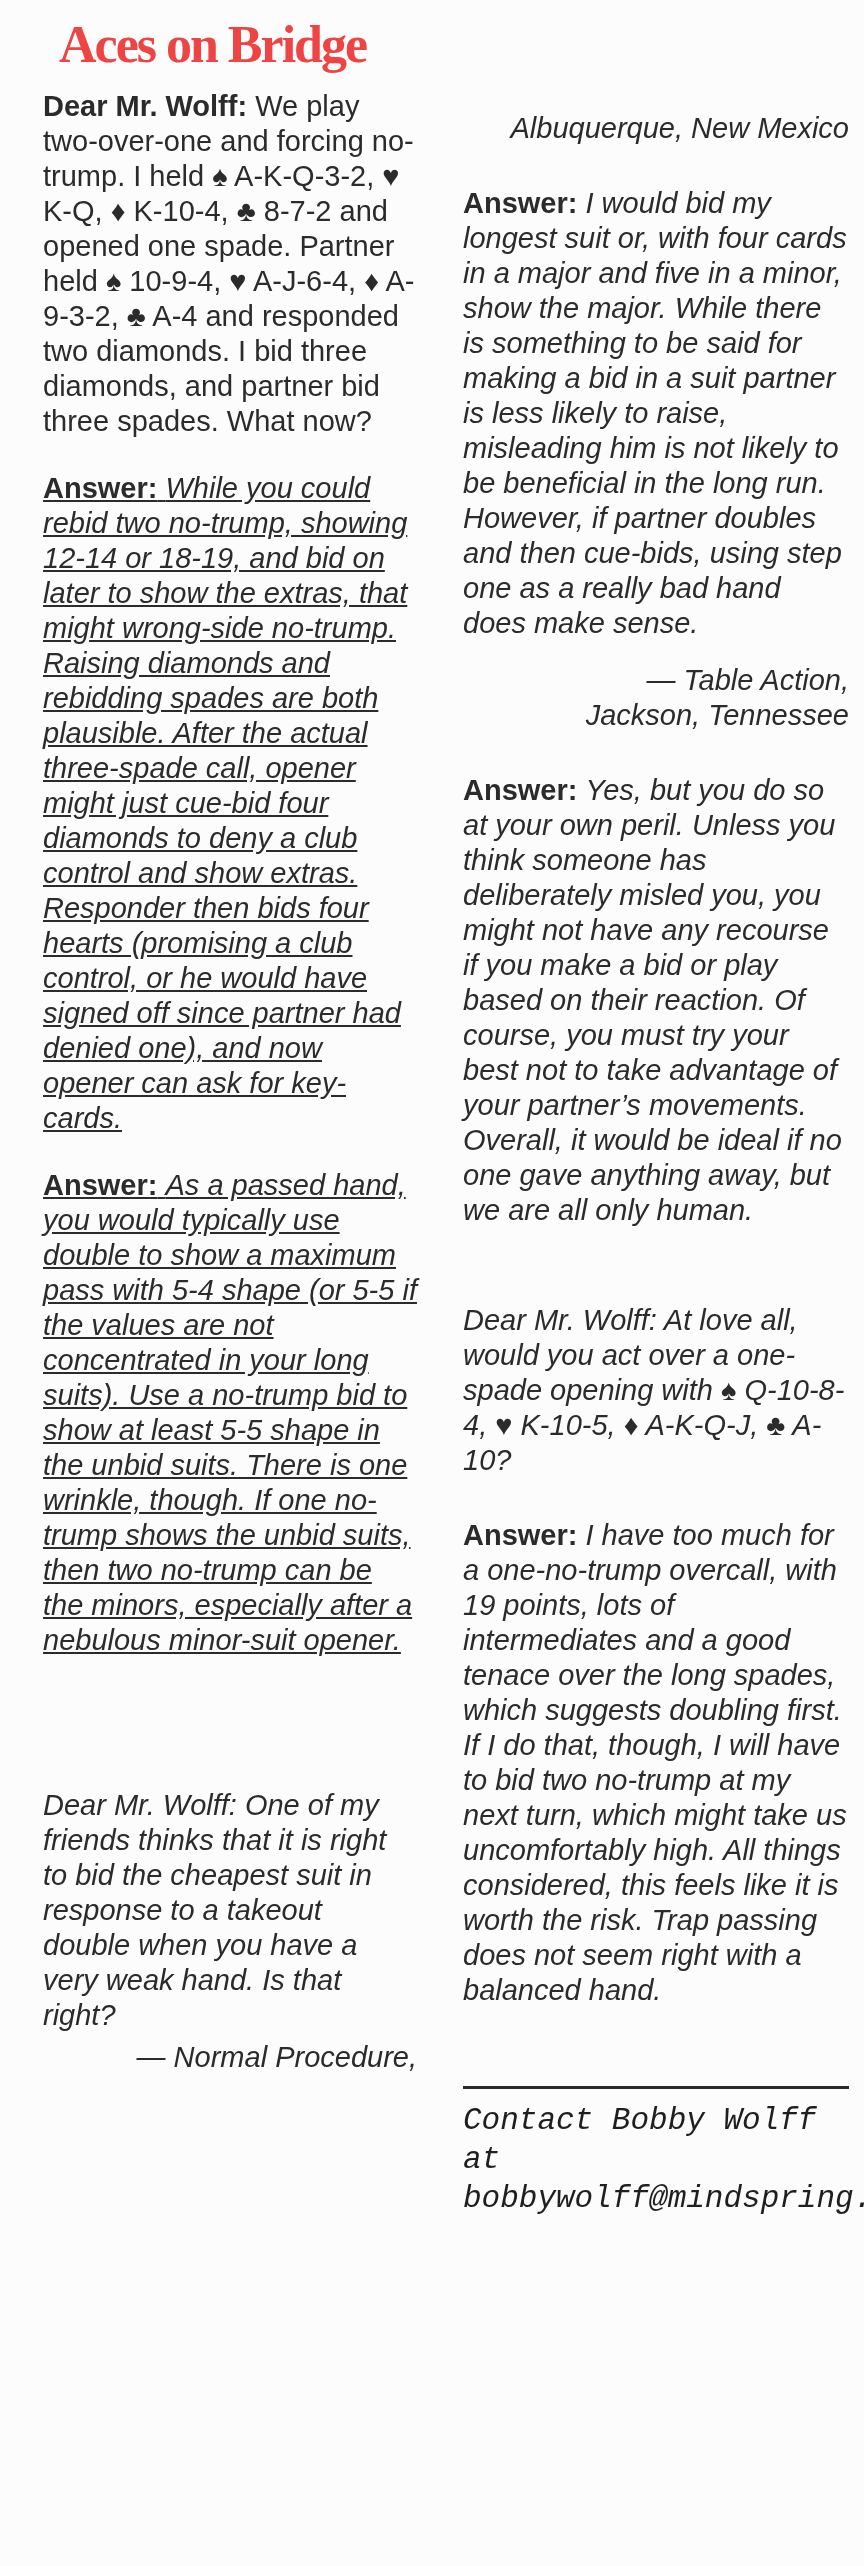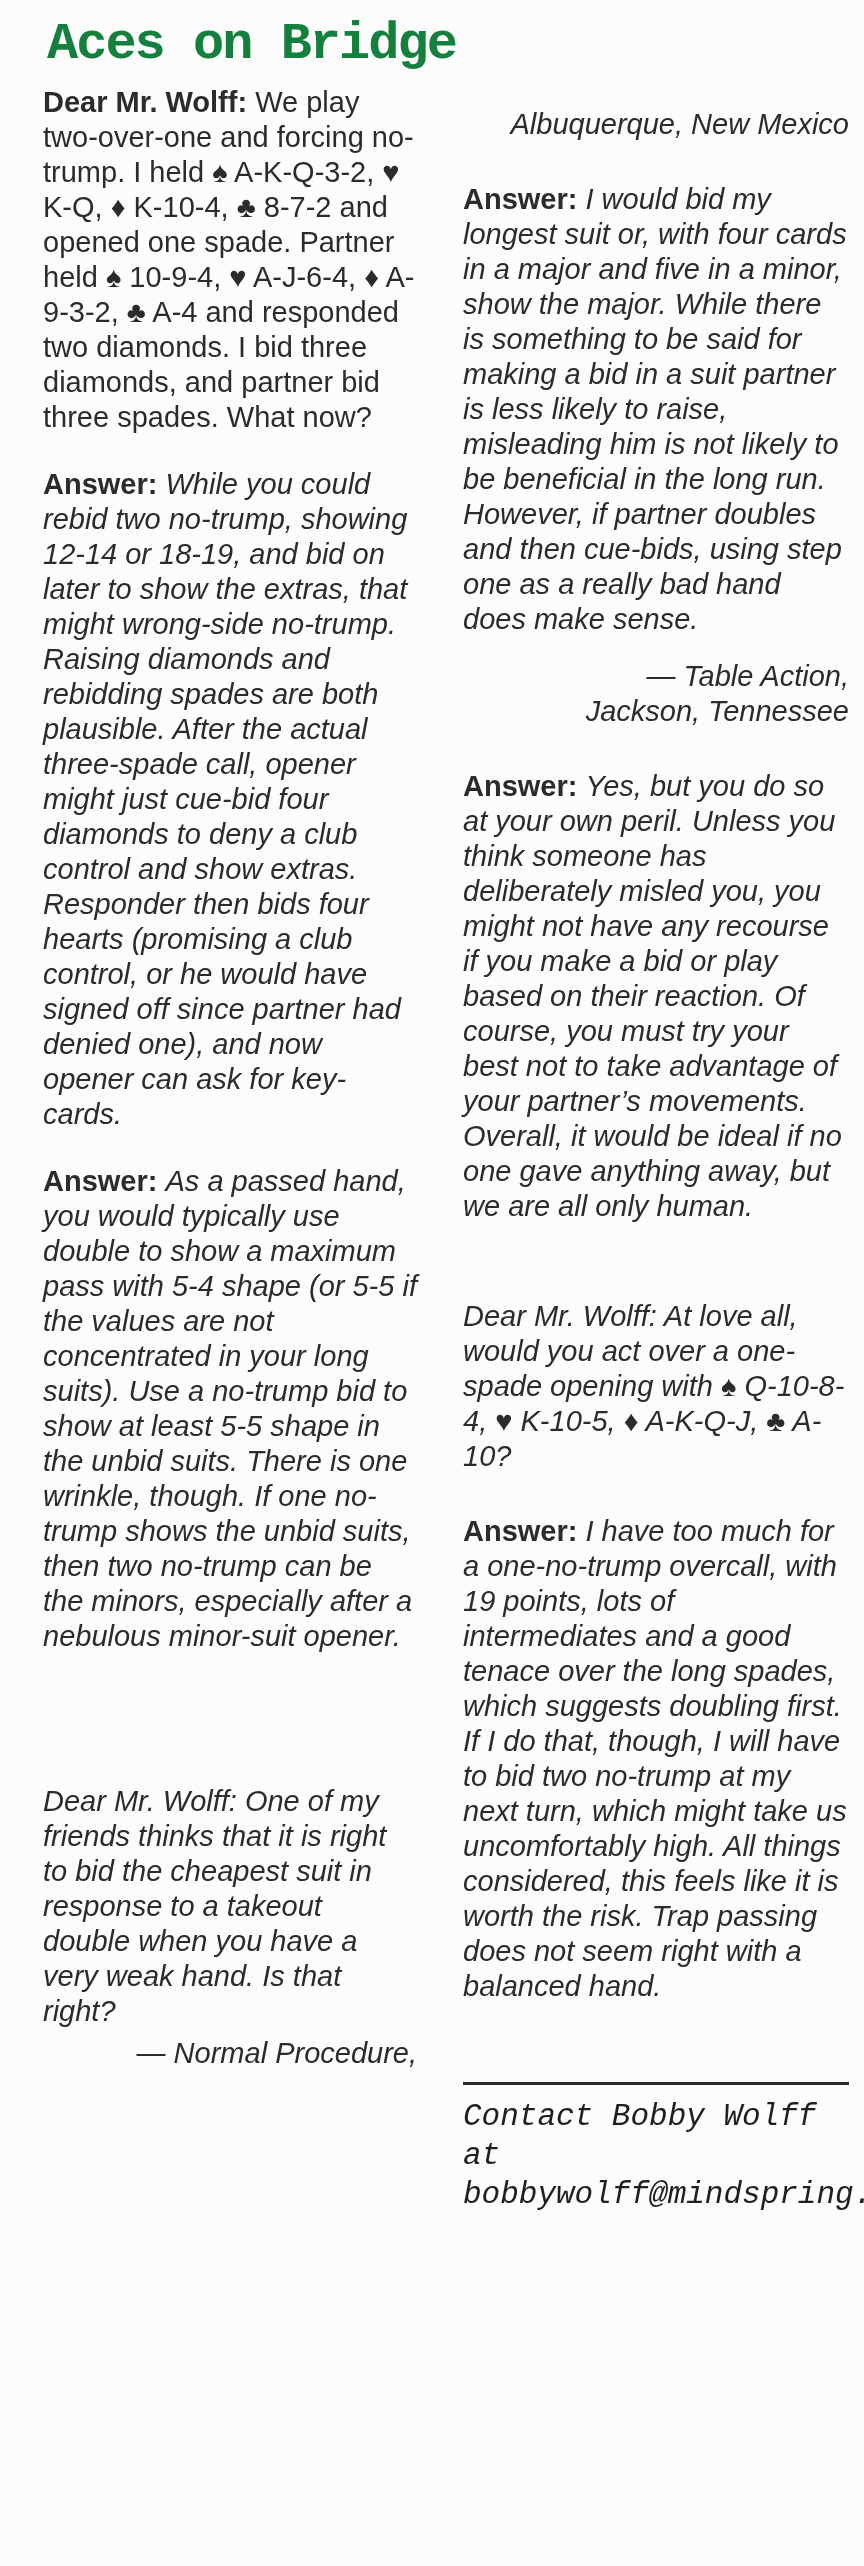--- a/index.html
+++ b/index.html
@@ -16,27 +16,27 @@
   }
   .page {
     position: relative;
     width: 864px;
     height: 2566px;
   }
   .masthead {
     margin: 18px 16px 0 43px;
   }
   .masthead h1 {
-    margin: 4px;
-    font-family: Liberation Mono, monospace;
+    margin: 16px;
+    font-family: Liberation Serif, serif;
     font-weight: 700;
     font-size: 52px;
     line-height: 1.05;
     letter-spacing: -2px;
-    color: #15803d;
+    color: #ef4444;
   }
   .columns {
     display: flex;
     gap: 46px;
     margin: 12px 15px 0 43px;
   }
   .col {
     width: 386px;
     font-size: 29px;
     line-height: 35px;
@@ -52,21 +52,21 @@
     text-align: right;
     font-style: italic;
   }
   .attr-line { display: block; }
 
   
   .mt-attr-tight { margin-top: 7px; }
   .mt-attr      { margin-top: 22px; }
   .mt-attr-q2   { margin-top: 25px; }
   .mt-attr-q5   { margin-top: 31px; }
-  .mt-answer    { margin-top: 32px; }
+  .mt-answer    { margin-top: 32px; text-decoration: underline; }
   .mt-answer-r  { margin-top: 40px; }
   .mt-q2        { margin-top: 88px; }
   .mt-q3        { margin-top: 130px; }
   .mt-q4        { margin-top: 120px; }
   .mt-q5        { margin-top: 75px; }
   .mt-a4        { margin-top: 40px; }
 
   .footer {
     margin-top: 78px;
     border-top: 3px solid #2a2a2a;

